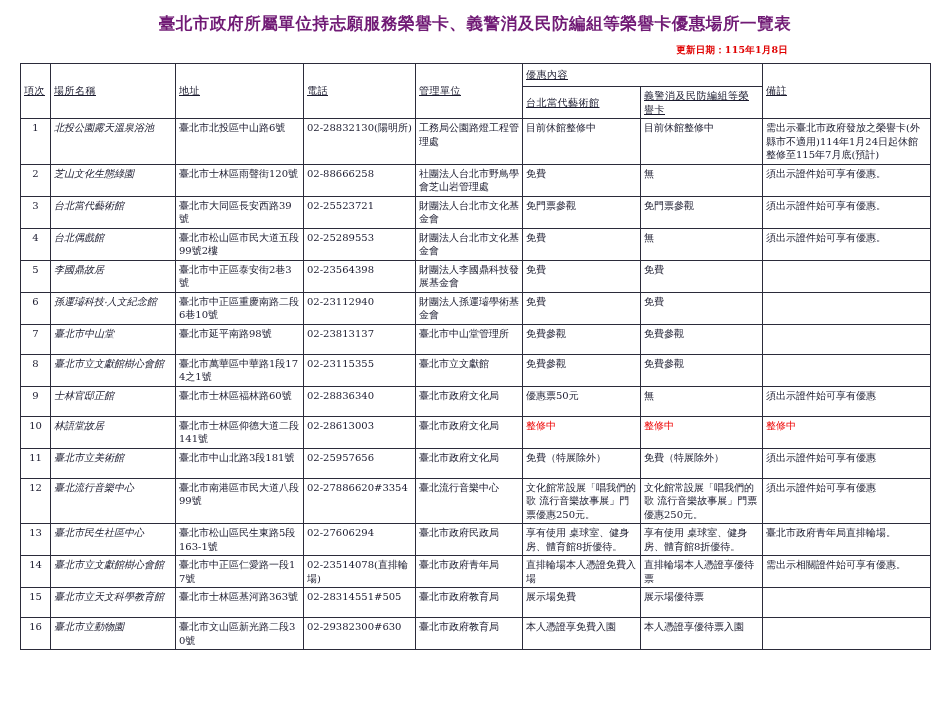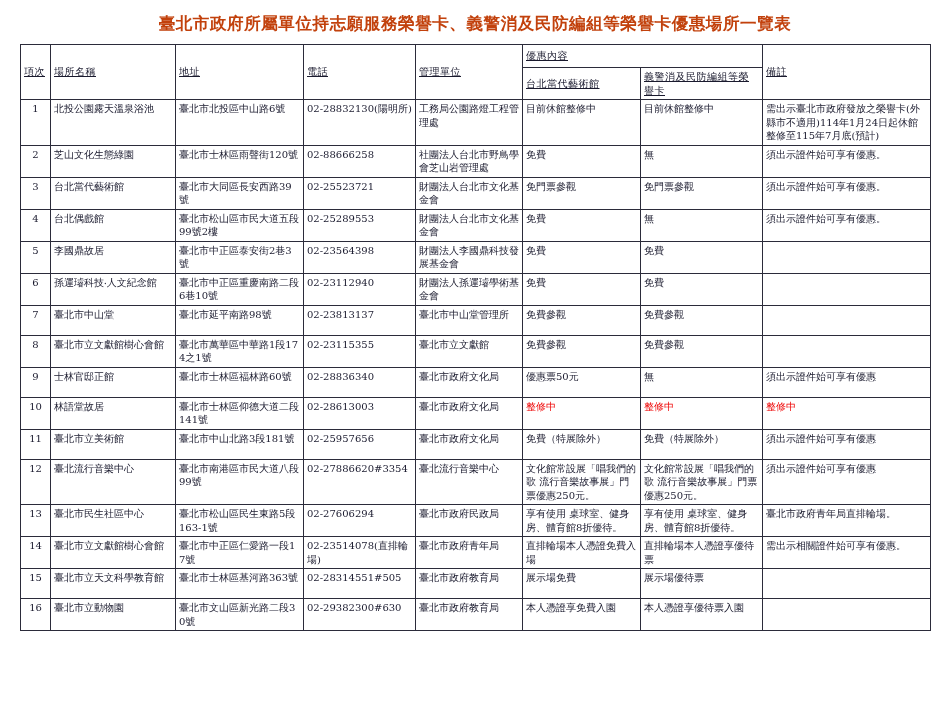--- a/index.html
+++ b/index.html
@@ -20,21 +20,21 @@
     height: 710px;
     box-sizing: border-box;
     padding: 0 20px;
   }
   .doc-title {
     text-align: center;
     font-size: 16.5px;
     font-weight: bold;
     letter-spacing: 0.6px;
     margin: 13px 0 9px 0;
-    color: #c2410c;
+    color: #701a75;
   }
   .update-line {
     text-align: right;
     padding-right: 142px;
     font-size: 9.5px;
     font-weight: bold;
     color: #e00000;
     margin-top: 4px;
     letter-spacing: 0.2px;
   }
@@ -58,21 +58,21 @@
     font-weight: normal;
     letter-spacing: 0.5px;
     height: 18px;
     text-decoration: underline;
   }
   td.c-idx {
     text-align: center;
     vertical-align: top;
     padding-top: 3px;
   }
-  td.c-name { padding-left: 5px; }
+  td.c-name { padding-left: 5px; font-style: italic; }
   .red { color: #ee0000; }
   tr.body-row { height: 30px; }
   .footer {
     position: absolute;
     left: 0;
     right: 0;
     bottom: 14px;
     text-align: center;
     font-size: 10.5px;
     letter-spacing: 0.5px;
@@ -87,20 +87,21 @@
   col.w-ben2  { width: 122px; }
   col.w-note  { width: 168px; }
 </style>
 </head>
 <body>
 
 <div class="page">
 
   <h1 class="doc-title">臺北市政府所屬單位持志願服務榮譽卡、義警消及民防編組等榮譽卡優惠場所一覽表</h1>
 
+  <div class="update-line">更新日期：115年1月8日</div>
 
   <table class="main">
     <colgroup>
       <col class="w-idx">
         <col class="w-name">
         <col class="w-addr">
         <col class="w-tel">
       <col class="w-mgmt">
         <col class="w-ben1">
         <col class="w-ben2">

